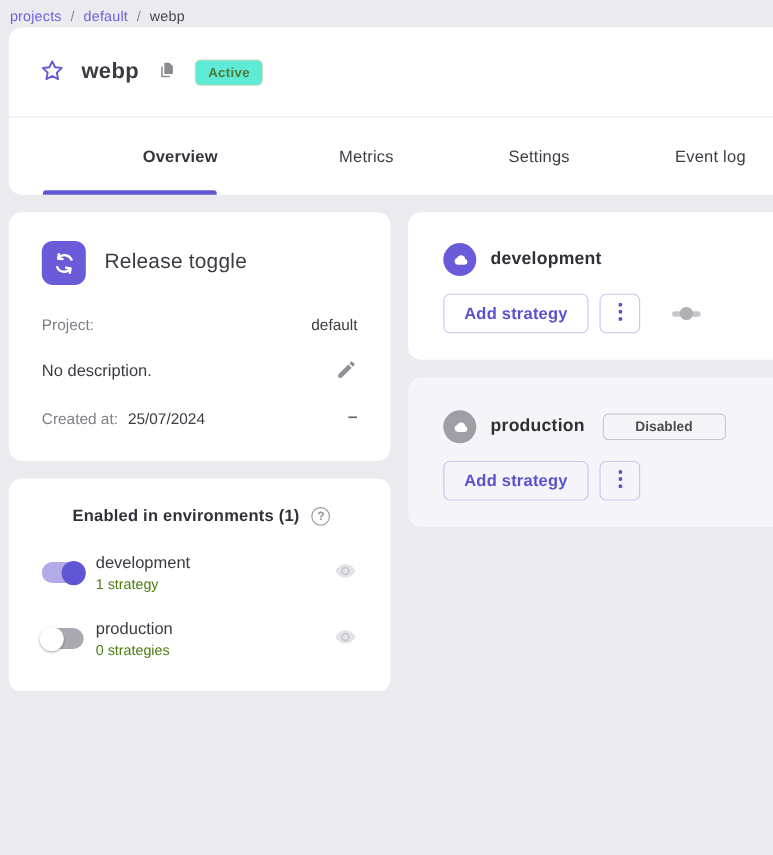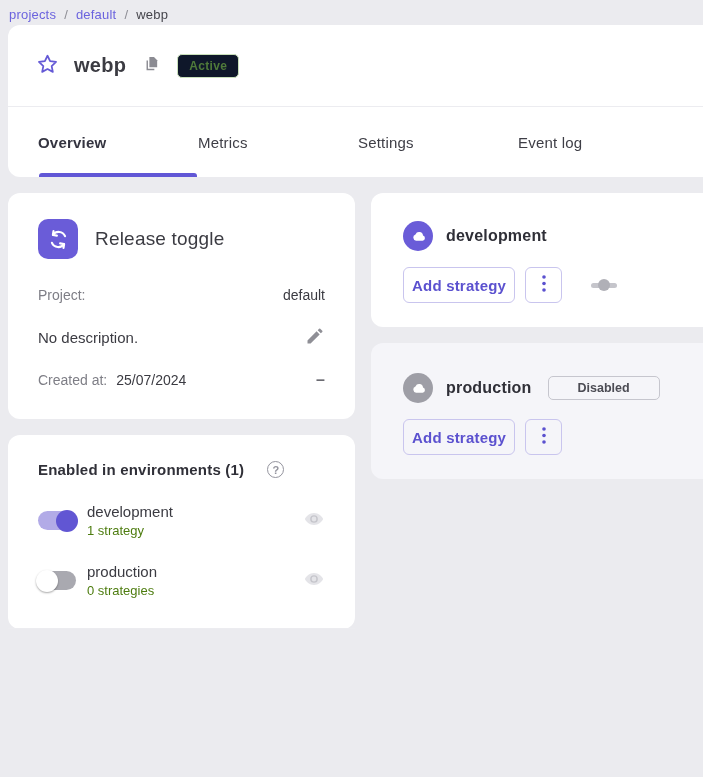--- a/index.html
+++ b/index.html
@@ -17,24 +17,24 @@
   .crumb-link { color:#6b63de; cursor:pointer; }
   .crumb-sep { color:#8d8d94; }
   .crumb-current { color:#45454c; }
 
   
   .header-card { margin-left:8px; width:715px; background:#fff; border-radius:12px; }
   .title-row { height:81px; display:flex; align-items:center; padding-left:27px; }
   .star-btn { background:none; border:none; cursor:pointer; display:flex; align-items:center; margin-right:14px; }
   .flag-title { font-size:20px; color:#3b3b42; letter-spacing:.3px; margin-right:17px; }
   .copy-btn { background:none; border:none; cursor:pointer; display:flex; align-items:center; margin-right:17px; }
-  .chip-active { background:#0f172a; border:1px solid #c9e0ba; color:#4f7a3a; font-size:12px; font-weight:bold; letter-spacing:.3px; padding:4px 11px; border-radius:5px; }
+  .chip-active { background:#5eead4; border:1px solid #c9e0ba; color:#4f7a3a; font-size:12px; font-weight:bold; letter-spacing:.3px; padding:4px 11px; border-radius:5px; }
   .h-divider { height:1px; background:#ececf0; }
   .tabs-row { height:70px; display:flex; padding-left:30px; }
-  .tab { width:160px; display:flex; align-items:center; justify-content:flex-start; font-size:15px; color:#3e3e46; position:relative; cursor:pointer; letter-spacing:.2px; }
+  .tab { width:160px; display:flex; align-items:center; justify-content:flex-end; font-size:15px; color:#3e3e46; position:relative; cursor:pointer; letter-spacing:.2px; }
   .tab.active { font-weight:bold; color:#343440; }
   .tab-underline { position:absolute; bottom:0; left:1px; right:1px; height:4px; background:#6157d6; border-radius:3px 3px 0 0; }
 
   
   .main { display:flex; gap:16px; margin:16px 0 0 8px; align-items:flex-start; }
   .left-col { width:347px; flex:none; }
   .right-col { width:360px; flex:none; }
   .card { background:#fff; border-radius:12px; }
 
   
@@ -46,21 +46,21 @@
   .label-gray { color:#7e7e86; }
   .value-dark { color:#3b3b42; }
   .desc-text { font-size:15px; color:#3b3b42; }
   .edit-btn { background:none; border:none; cursor:pointer; display:flex; align-items:center; }
   .created-pair { display:flex; align-items:center; gap:9px; }
   .collapse-btn { background:none; border:none; cursor:pointer; color:#6b6b72; font-size:16px; font-weight:bold; line-height:1; }
 
   
   .side-panel { margin-top:16px; }
   .env-section { padding:26px 30px 30px; }
-  .panel-heading { display:flex; align-items:center; gap:23px; }
+  .panel-heading { display:flex; align-items:center; gap:11px;margin-left:28px; }
   .panel-title { font-size:15px; font-weight:bold; color:#303038; letter-spacing:.2px; }
   .help-circle { width:17px; height:17px; border:1.5px solid #94949e; border-radius:50%; font-size:11px; font-weight:bold; color:#94949e; display:flex; align-items:center; justify-content:center; cursor:pointer; flex:none; }
   .env-row { display:flex; align-items:center; margin-top:25px; }
   .switch { position:relative; width:38px; height:19px; border-radius:10px; flex:none; margin-right:11px; cursor:pointer; }
   .switch.on { background:#b2abe7; }
   .switch.on::after { content:""; position:absolute; right:-2px; top:-1.5px; width:22px; height:22px; border-radius:50%; background:#6156d3; }
   .switch.off { background:#a9a9b0; }
   .switch.off::after { content:""; position:absolute; left:-2px; top:-1.5px; width:22px; height:22px; border-radius:50%; background:#fff; box-shadow:0 1px 2px rgba(0,0,0,.35); }
   .env-labels { display:flex; flex-direction:column; gap:3px; }
   .env-name { font-size:15px; color:#3b3b42; }
@@ -77,21 +77,21 @@
   .env-card { border-radius:12px; padding:28px 32px 24px; }
   .env-card.dev { background:#fff; }
   .env-card.prod { background:#f5f5f9; margin-top:16px; padding-top:30px; }
   .env-header { display:flex; align-items:center; gap:13px; }
   .cloud-circle { width:30px; height:30px; border-radius:50%; display:flex; align-items:center; justify-content:center; flex:none; }
   .cloud-circle.purple { background:#6a5cd8; }
   .cloud-circle.gray { background:#9e9ea6; }
   .env-title { font-size:16px; font-weight:bold; color:#2f2f37; letter-spacing:.2px; }
   .chip-disabled { border:1px solid #c6c6ce; border-radius:5px; padding:4px 29px; font-size:12.5px; font-weight:bold; color:#4c4c54; background:transparent; margin-left:3px; }
   .env-actions { display:flex; align-items:center; gap:10px; margin-top:16px; }
-  .btn-add-strategy { height:36px; padding:0 8px; border:1px solid #c9c5ee; border-radius:6px; background:transparent; color:#5b51cf; font-size:15px; font-weight:bold; cursor:pointer; font-family:inherit; letter-spacing:.2px; }
+  .btn-add-strategy { height:36px; padding:0 18px; border:1px solid #c9c5ee; border-radius:6px; background:transparent; color:#5b51cf; font-size:15px; font-weight:bold; cursor:pointer; font-family:inherit; letter-spacing:.2px; }
   .btn-kebab { width:37px; height:36px; border:1px solid #c9c5ee; border-radius:6px; background:transparent; display:flex; align-items:center; justify-content:center; cursor:pointer; }
   .mini-toggle { margin-left:19px; position:relative; width:26px; height:5px; background:#c5c5cb; border-radius:3px; cursor:pointer; }
   .mini-toggle::after { content:""; position:absolute; left:7px; top:-3.5px; width:12px; height:12px; border-radius:50%; background:#b0b0b7; }
 </style>
 </head>
 <body>
 
 <nav class="breadcrumb">
   <span class="crumb-link">projects</span>
   <span class="crumb-sep">/</span>

